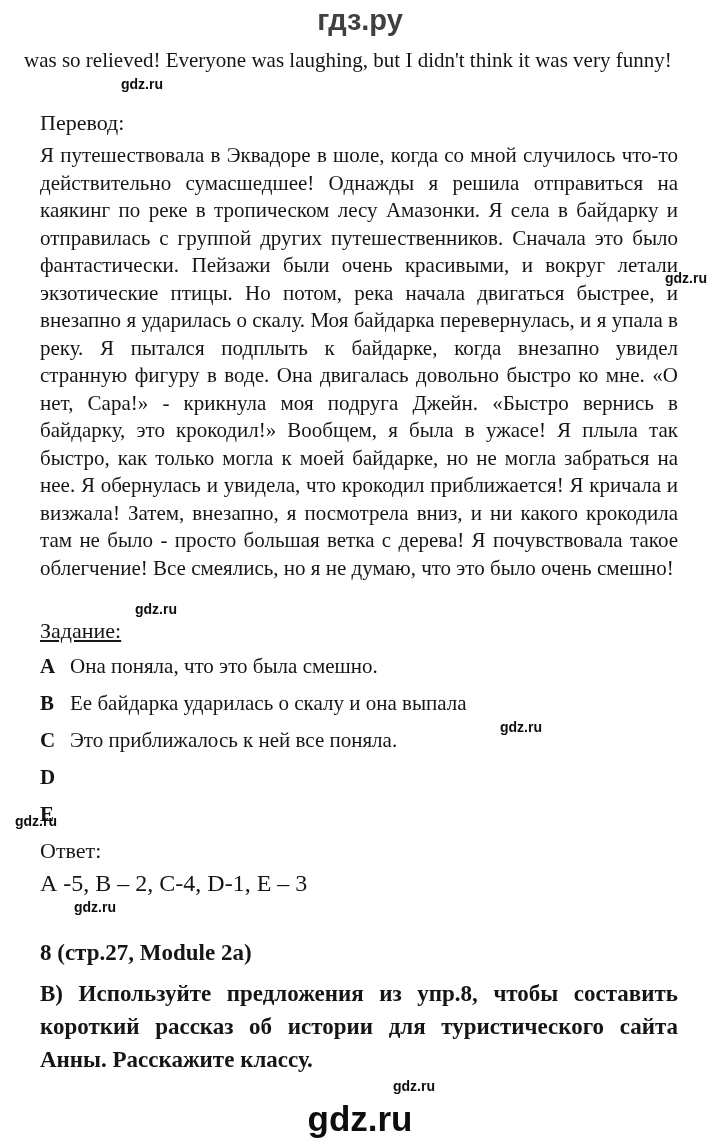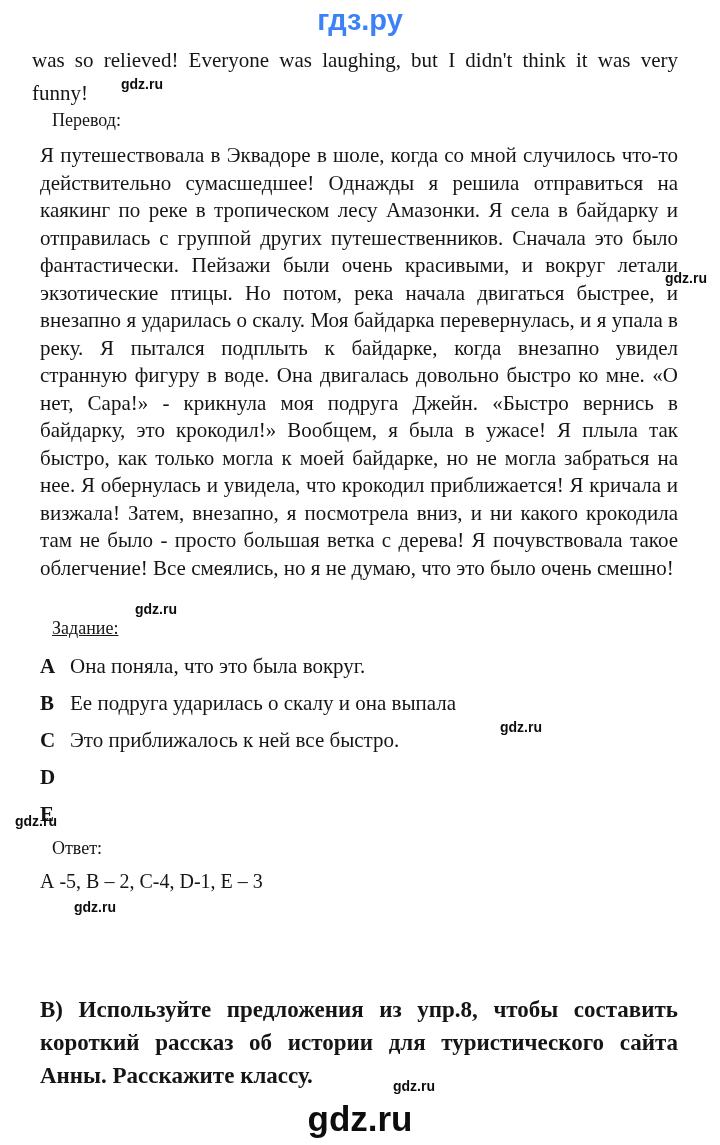--- a/index.html
+++ b/index.html
@@ -12,33 +12,33 @@
     font-family: "Liberation Serif", serif;
     overflow: hidden;
   }
   .logo-top {
     position: absolute;
     top: 4px; left: 0; right: 0;
     text-align: center;
     font-family: "Liberation Sans", sans-serif;
     font-weight: bold;
     font-size: 29px;
-    color: #3b82f6;
+    color: #404040;
   }
   .eng {
     position: absolute;
-    top: 44px; left: 32px; right: 42px;
+    top: 44px; left: 24px; right: 42px;
     font-size: 21px;
     line-height: 33px;
     text-align: justify;
   }
   .plabel {
     position: absolute;
-    left: 52px;
-    font-size: 18px;
+    left: 40px;
+    font-size: 22px;
   }
   .translation-label { top: 110px; }
   .translation {
     position: absolute;
     top: 142px; left: 40px; right: 42px;
     font-size: 21px;
     line-height: 27.5px;
     text-align: justify;
   }
   .task-label { top: 618px; text-decoration: underline; }
@@ -55,36 +55,35 @@
   }
   .opt .letter {
     font-weight: bold;
     width: 30px;
     flex-shrink: 0;
   }
   .answer-label { top: 838px; }
   .answer-line {
     position: absolute;
     top: 870px; left: 40px;
-    font-size: 20px;
+    font-size: 24px;
   }
   .heading8 {
     position: absolute;
     top: 940px; left: 40px;
     font-weight: bold;
     font-size: 23px;
   }
   .taskb {
     position: absolute;
     top: 977px; left: 40px; right: 42px;
     font-weight: bold;
     font-size: 23px;
     line-height: 33px;
     text-align: justify;
-    margin-top: 16px;
   }
   .watermark {
     position: absolute;
     font-family: "Liberation Sans", sans-serif;
     font-weight: bold;
     font-size: 14px;
     color: #0d0d0d;
     white-space: nowrap;
   }
   .wm1 { left: 121px; top: 76px; }
@@ -115,42 +114,43 @@
 
   <div class="plabel translation-label">Перевод:</div>
 
   <div class="translation">Я путешествовала в Эквадоре в шоле, когда со мной случилось что-то действительно сумасшедшее! Однажды я  решила отправиться на каякинг по реке в тропическом лесу Амазонки. Я села в байдарку и отправилась с группой других путешественников. Сначала это было фантастически. Пейзажи были очень красивыми, и вокруг летали экзотические птицы. Но потом, река начала двигаться быстрее, и внезапно я ударилась о скалу. Моя байдарка перевернулась, и я упала в реку. Я пытался подплыть к байдарке, когда внезапно увидел странную фигуру в воде. Она двигалась довольно быстро ко мне. «О нет, Сара!» - крикнула моя подруга Джейн. «Быстро вернись в байдарку, это крокодил!» Вообщем, я была в ужасе! Я плыла так быстро, как только могла к моей байдарке, но не могла забраться на нее. Я обернулась и увидела, что крокодил приближается! Я кричала и визжала! Затем, внезапно, я посмотрела  вниз,  и ни какого крокодила там не было - просто большая ветка с дерева! Я почувствовала такое облегчение! Все смеялись, но я не думаю, что это было очень смешно!</div>
 
   <div class="plabel task-label">Задание:</div>
 
   <div class="options">
     <div class="opt">
       <span class="letter">А</span>
-      <span>Она поняла, что это была вокруг.</span>
+      <span>Она поняла, что это была смешно.</span>
     </div>
     <div class="opt">
       <span class="letter">В</span>
-      <span>Ее подруга ударилась о скалу и она выпала</span>
+      <span>Ее байдарка ударилась о скалу и она выпала</span>
     </div>
     <div class="opt">
       <span class="letter">С</span>
-      <span>Это приближалось к ней все быстро.</span>
+      <span>Это приближалось к ней все поняла.</span>
     </div>
     <div class="opt">
       <span class="letter">D</span>
     </div>
     <div class="opt">
       <span class="letter">Е</span>
     </div>
   </div>
 
   <div class="plabel answer-label">Ответ:</div>
 
   <div class="answer-line">А -5, В – 2, С-4, D-1, Е – 3</div>
 
+  <div class="heading8">8 (стр.27, Module 2a)</div>
 
   <div class="taskb">В) Используйте предложения из упр.8, чтобы составить короткий рассказ об истории для туристического сайта Анны. Расскажите классу.</div>
 
   <div class="watermark wm1">gdz.ru</div>
   <div class="watermark wm2">gdz.ru</div>
   <div class="watermark wm3">gdz.ru</div>
   <div class="watermark wm4">gdz.ru</div>
   <div class="watermark wm5">gdz.ru</div>
   <div class="watermark wm6">gdz.ru</div>
   <div class="watermark wm7">gdz.ru</div>

